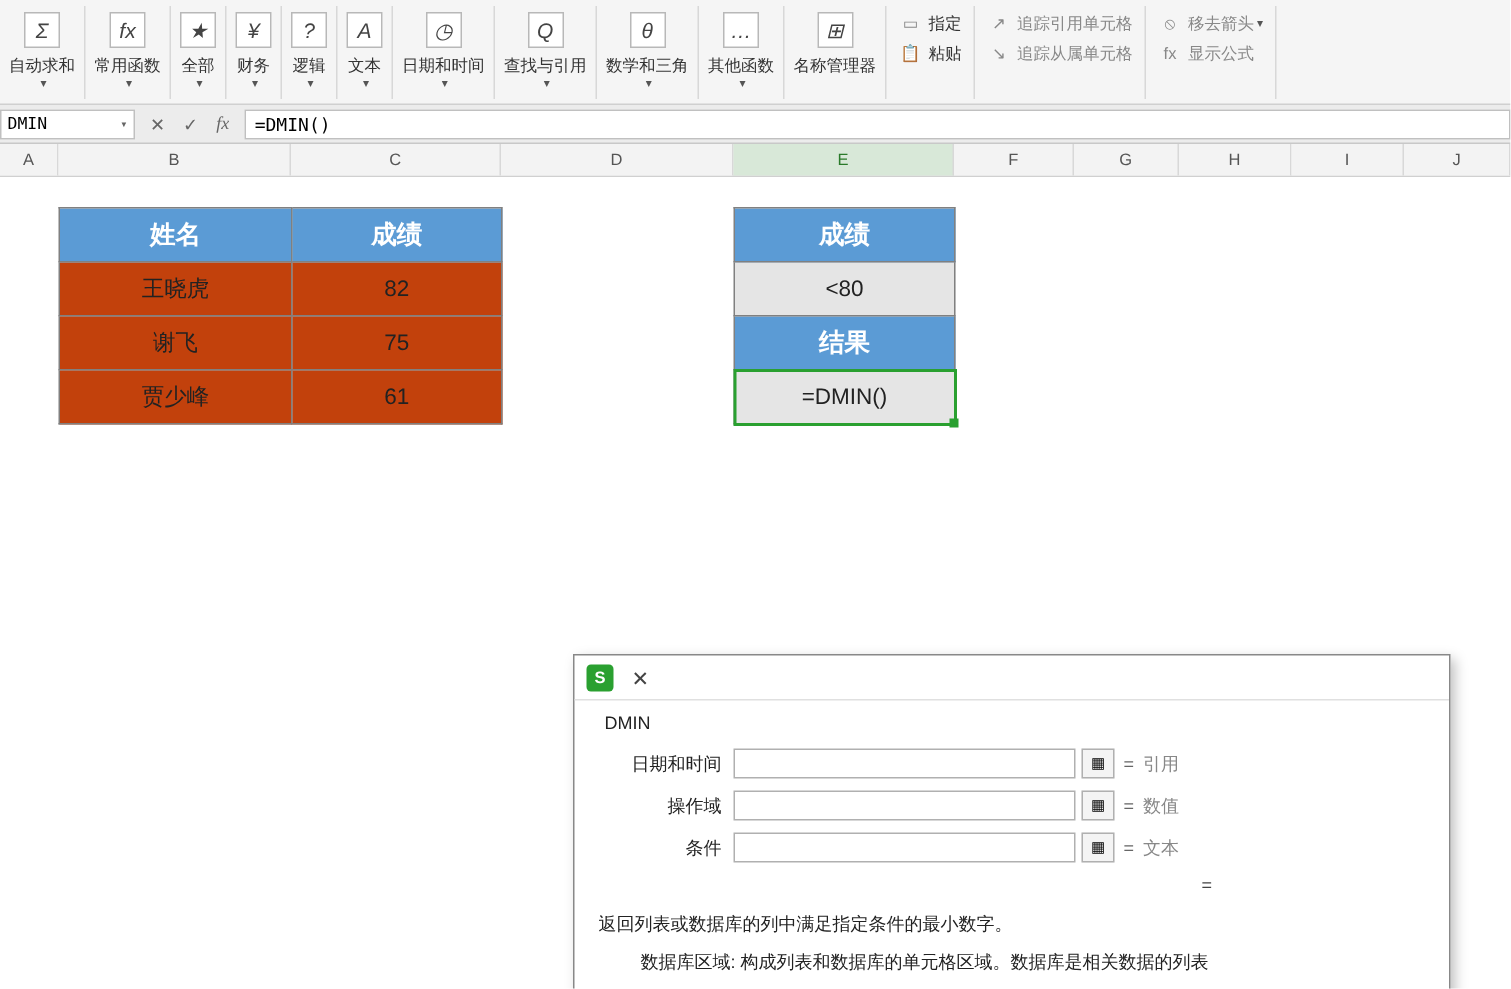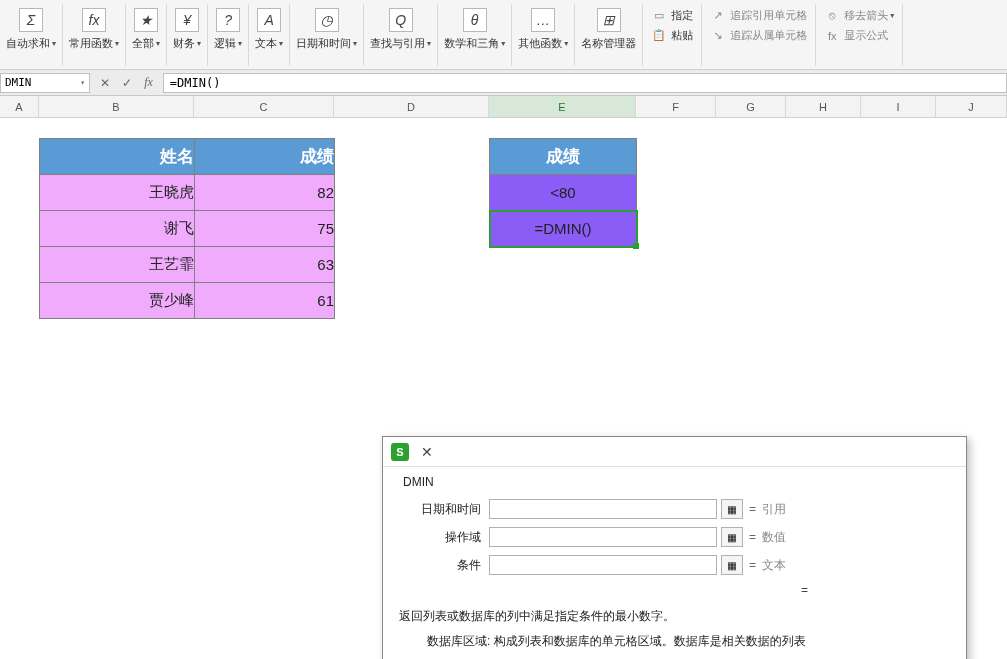--- a/index.html
+++ b/index.html
@@ -3,21 +3,21 @@
 <meta charset="utf-8">
 <style>
 * { box-sizing: border-box; margin: 0; padding: 0; }
 body { font-family: "Microsoft YaHei", Arial, sans-serif; font-size: 12px; background: #fff; width: 1007px; height: 659px; position: relative; overflow: hidden; }
 
 
 .ribbon { height: 70px; background: #f5f5f5; border-bottom: 1px solid #d0d0d0; display: flex; align-items: flex-start; padding: 4px 0 0 0; }
 .ribbon-group { display: flex; flex-direction: column; align-items: center; padding: 2px 4px; border-right: 1px solid #d8d8d8; height: 62px; justify-content: space-between; }
 .ribbon-btn { display: flex; flex-direction: column; align-items: center; cursor: pointer; padding: 2px; }
 .ribbon-icon-box { width: 24px; height: 24px; border: 1px solid #b8b8b8; background: #fff; display: flex; align-items: center; justify-content: center; font-size: 14px; font-style: italic; color: #444; margin-bottom: 4px; }
-.ribbon-label { font-size: 11px; color: #333; white-space: nowrap; display: flex; align-items: center; }
+.ribbon-label { font-size: 11px; color: #333; white-space: nowrap; display: flex; align-items: center; flex-direction: column; }
 .dropdown-arrow { font-size: 8px; margin-left: 2px; color: #555; }
 .ribbon-right { display: flex; flex-direction: column; gap: 1px; padding: 2px 4px; border-right: 1px solid #d8d8d8; height: 62px; }
 .ribbon-right-btn { display: flex; align-items: center; font-size: 11px; color: #888; padding: 2px 4px; cursor: pointer; white-space: nowrap; }
 .ribbon-right-btn .ri { width: 16px; height: 14px; margin-right: 4px; display: inline-flex; align-items: center; justify-content: center; font-size: 11px; color: #888; }
 .ribbon-right .dark { color: #333; }
 
 
 .formula-bar { height: 26px; background: #ececec; border-bottom: 1px solid #c8c8c8; display: flex; align-items: center; }
 .name-box { width: 90px; height: 20px; background: #fff; border: 1px solid #c0c0c0; margin-left: 0; padding: 0 4px; font-size: 11px; font-family: "Consolas", monospace; display: flex; align-items: center; justify-content: space-between; }
 .name-box-arrow { font-size: 8px; color: #666; }
@@ -39,31 +39,31 @@
 .ch-G { width: 70px; }
 .ch-H { width: 75px; }
 .ch-I { width: 75px; }
 .ch-J { width: 71px; }
 
 
 .sheet { position: relative; height: 541px; background: #fff; }
 
 
 .data-table { position: absolute; left: 39px; top: 20px; border-collapse: collapse; }
-.data-table th, .data-table td { border: 1px solid #808080; text-align: right; font-size: 15px; height: 36px; }
+.data-table th, .data-table td { border: 1px solid #808080; text-align: center; font-size: 15px; height: 36px; }
 .data-table th { background: #5b9bd5; color: #fff; font-weight: bold; width: 147px; font-size: 17px; }
 .data-table th.col-b { width: 155px; }
 .data-table th.col-c { width: 140px; }
-.data-table td { background: #f0abfc; color: #222; }
+.data-table td { background: #c2410c; color: #222; }
 
 
 .right-table { position: absolute; left: 489px; top: 20px; border-collapse: collapse; }
 .right-table th, .right-table td { border: 1px solid #808080; text-align: center; font-size: 15px; height: 36px; width: 147px; }
 .right-table th { background: #5b9bd5; color: #fff; font-weight: bold; font-size: 17px; }
-.right-table td { background: #8b5cf6; color: #222; }
+.right-table td { background: #e5e5e5; color: #222; }
 .active-cell { outline: 2px solid #2aa030; outline-offset: -1px; position: relative; }
 .fill-handle { position: absolute; right: -3px; bottom: -3px; width: 6px; height: 6px; background: #2aa030; }
 
 
 .dialog { position: absolute; left: 382px; top: 318px; width: 585px; background: #fff; border: 1px solid #888; box-shadow: 3px 3px 8px rgba(0,0,0,0.25); }
 .dialog-title { height: 30px; display: flex; align-items: center; padding: 0 8px; border-bottom: 1px solid #e0e0e0; }
 .dialog-title-icon { width: 18px; height: 18px; background: #2aa030; border-radius: 3px; margin-right: 8px; display: flex; align-items: center; justify-content: center; color: #fff; font-size: 11px; font-weight: bold; }
 .dialog-title-text { flex: 1; font-size: 12px; color: #222; }
 .dialog-close { font-size: 14px; color: #444; cursor: pointer; padding: 0 4px; }
 .dialog-body { padding: 8px 16px 12px 16px; }
@@ -251,37 +251,36 @@
     </tr>
     <tr>
           <td>王晓虎</td>
           <td>82</td>
         </tr>
     <tr>
           <td>谢飞</td>
           <td>75</td>
         </tr>
     <tr>
-          <td>王艺霏</td>
-          <td>63</td>
-        </tr>
-    <tr>
           <td>贾少峰</td>
           <td>61</td>
         </tr>
   </tbody>
     </table>
 
   <table class="right-table">
     <tbody>
         <tr>
           <th>成绩</th>
         </tr>
     <tr>
           <td>&lt;80</td>
+        </tr>
+    <tr>
+          <th>结果</th>
         </tr>
     <tr>
           <td class="active-cell"><span>=DMIN()</span><span class="fill-handle"></span></td>
         </tr>
   </tbody>
     </table>
 
   <div class="dialog">
     <div class="dialog-title">
       <div class="dialog-title-icon">S</div>

